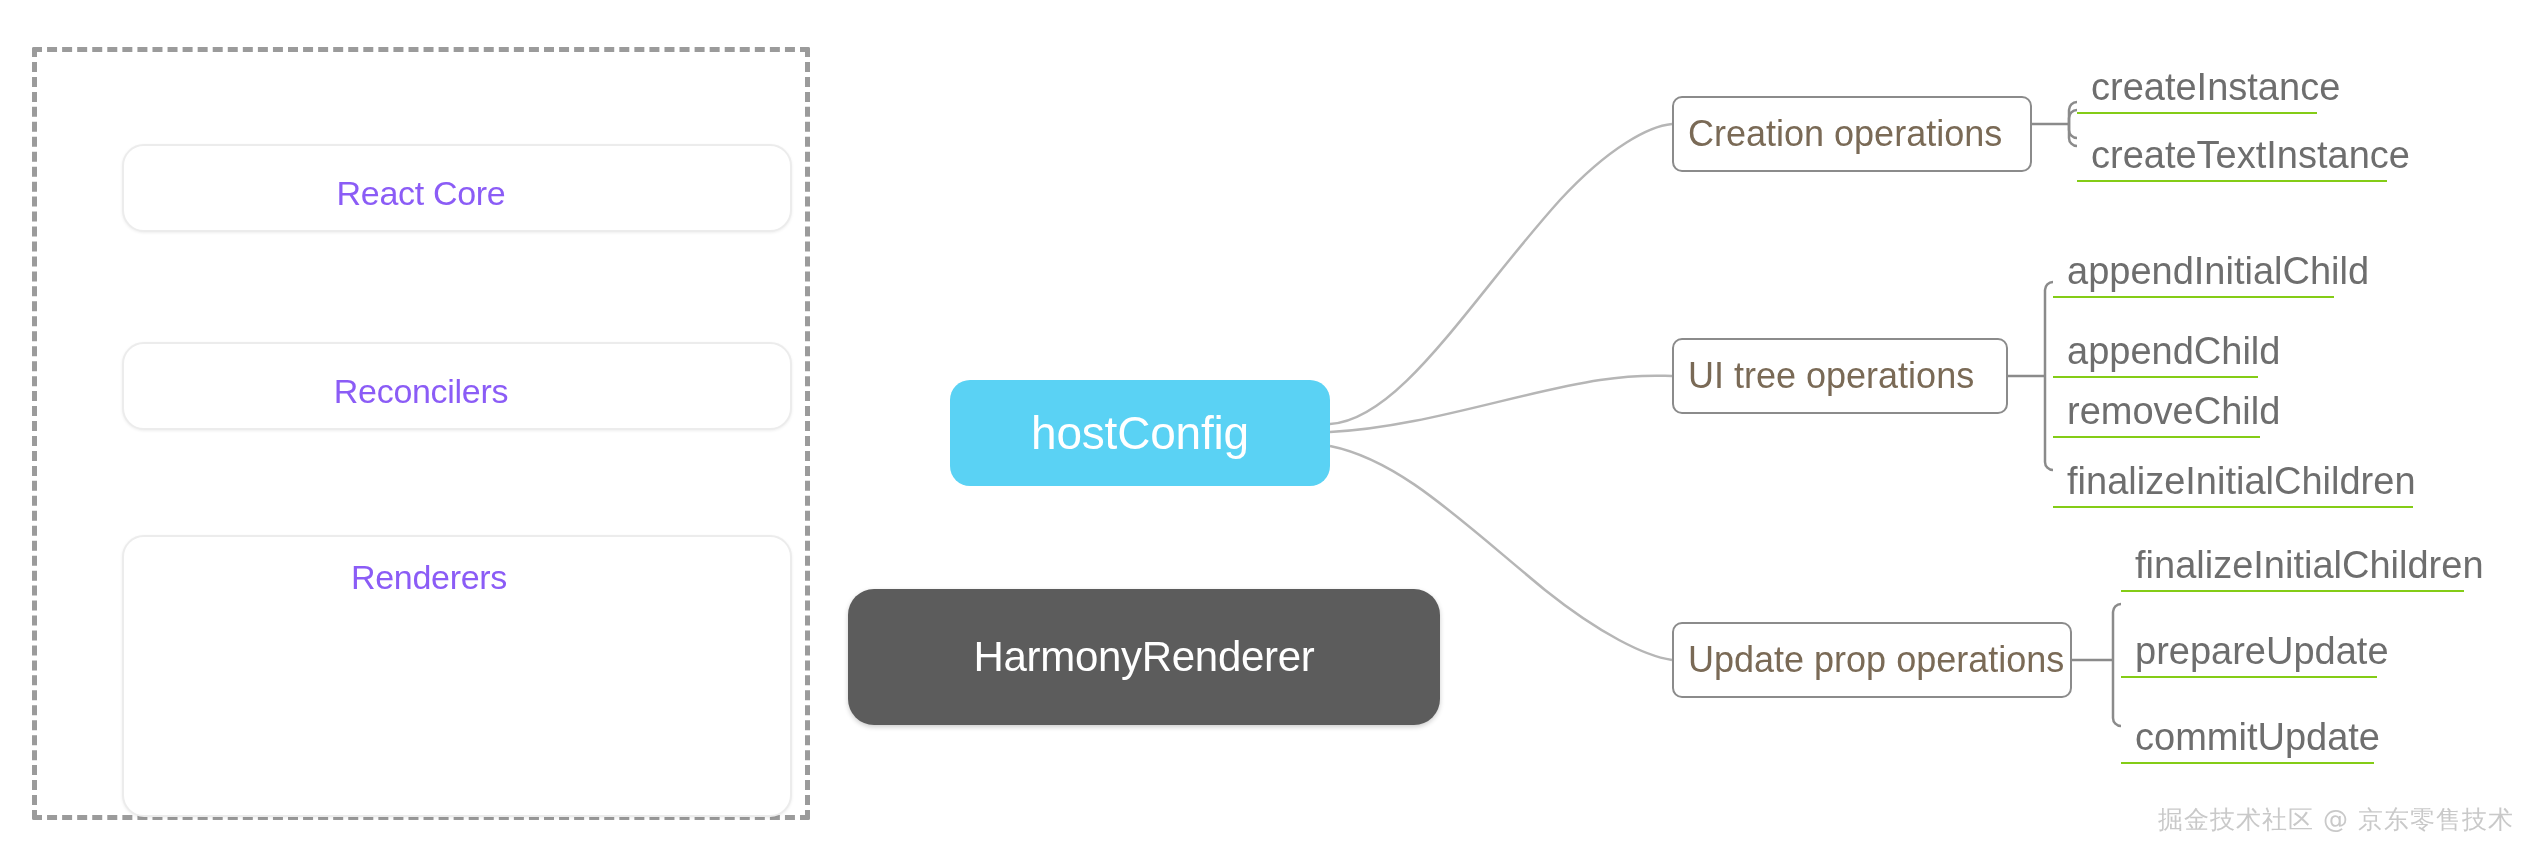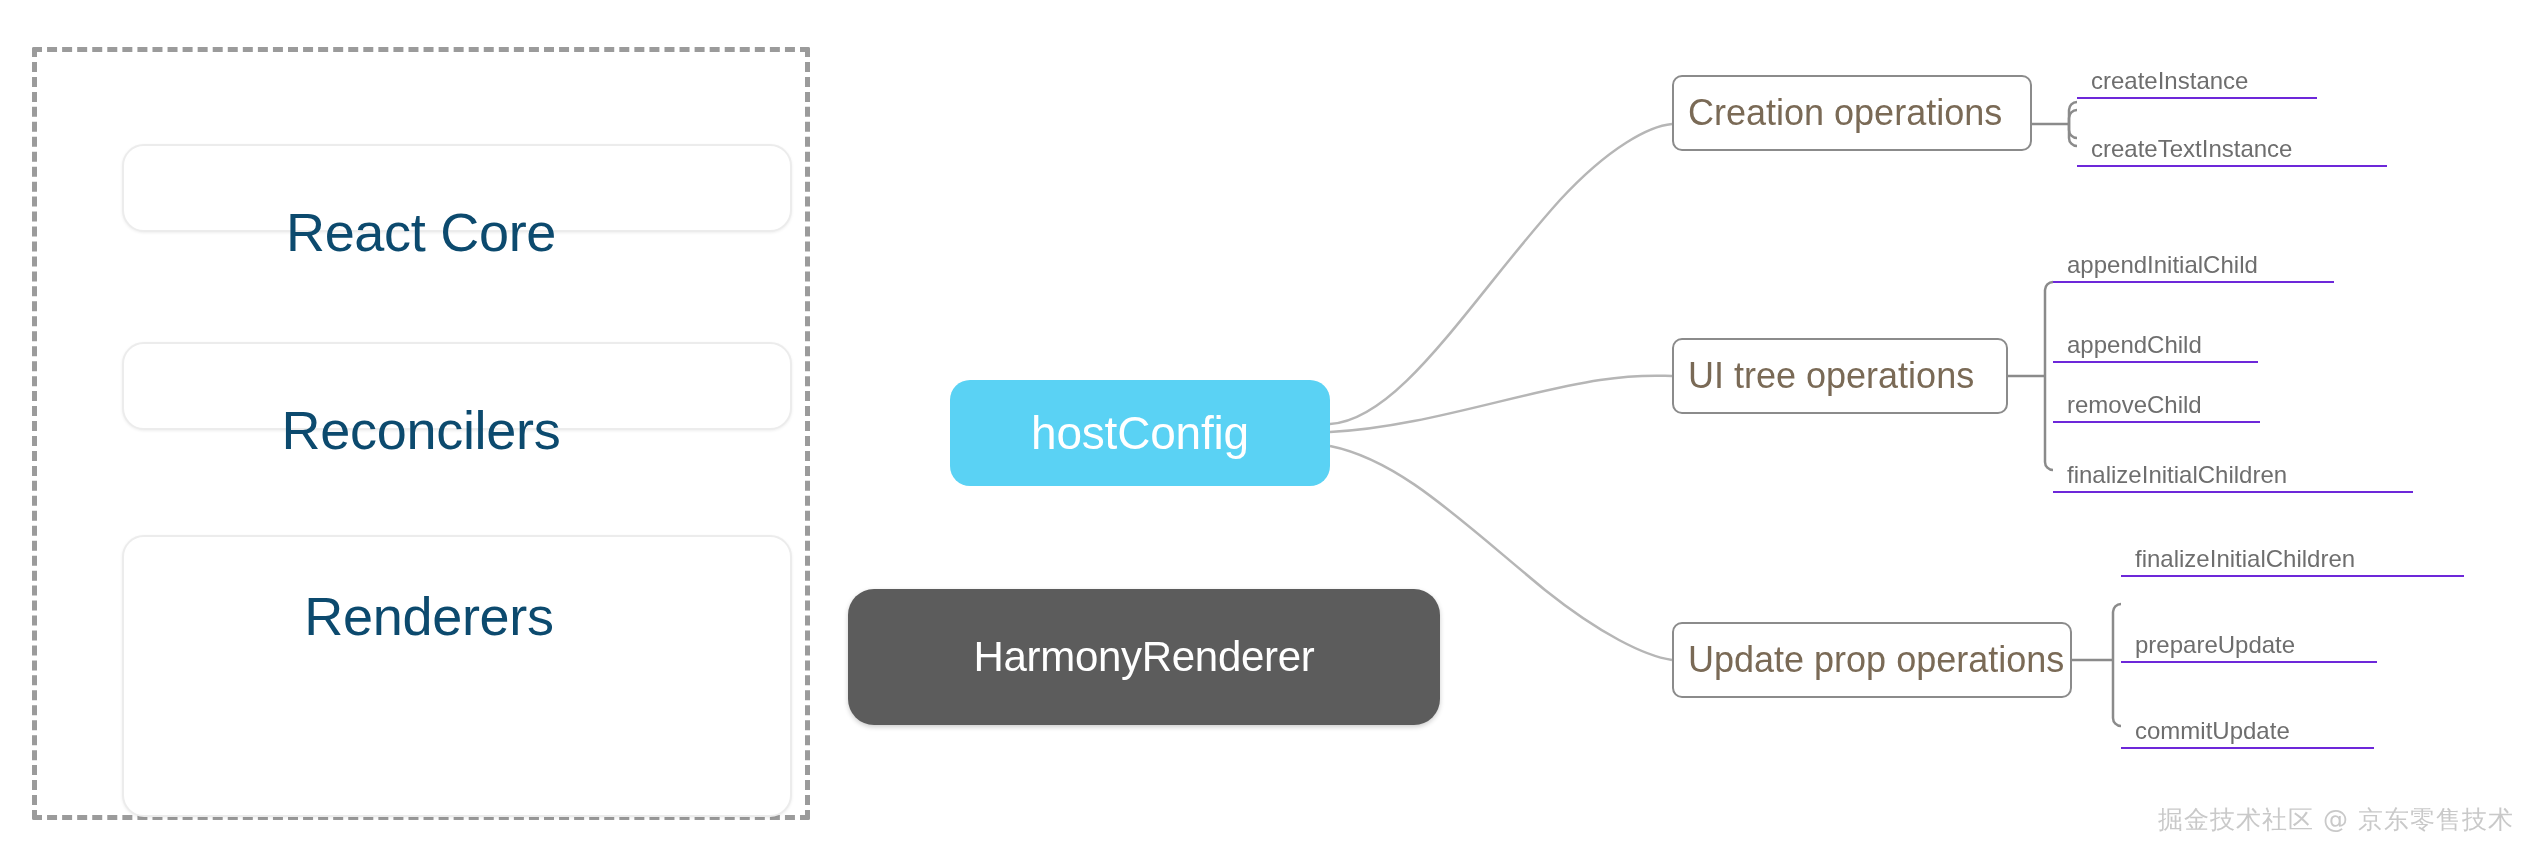--- a/index.html
+++ b/index.html
@@ -43,25 +43,24 @@
     border: 2px solid #ececec;
     border-radius: 22px;
     box-shadow: 0 1px 3px rgba(0,0,0,0.07);
     box-sizing: border-box;
   }
   .layer-label {
     position: absolute;
     left: 0;
     width: 100%;
     text-align: center;
-    color: #0c4a6e;
-    font-size: 54px;
+    color: #8b5cf6;
+    font-size: 34px;
     letter-spacing: -0.3px;
     font-family: "Liberation Sans", sans-serif;
-    margin-top: 27px;
   }
   #box-react-core  { left: 85px; top: 92px;  width: 670px; height: 88px; }
   #box-reconcilers { left: 85px; top: 290px; width: 670px; height: 88px; }
   #box-renderers   { left: 85px; top: 483px; width: 670px; height: 282px; }
 
   #label-react-core  { top: 122px; }
   #label-reconcilers { top: 320px; }
   #label-renderers   { top: 506px; padding-left: 8px; }
 
   .dark-pill {
@@ -106,31 +105,31 @@
     background: #ffffff;
     display: flex;
     align-items: center;
     justify-content: flex-start;
     padding: 0 14px;
     color: #7a6a56;
     font-size: 36px;
     box-sizing: border-box;
     white-space: nowrap;
   }
-  #branch-creation { left: 1672px; top: 75px;  width: 360px; height: 76px; }
+  #branch-creation { left: 1672px; top: 96px;  width: 360px; height: 76px; }
   #branch-uitree   { left: 1672px; top: 338px; width: 336px; height: 76px; }
   #branch-update   { left: 1672px; top: 622px; width: 400px; height: 76px; }
 
   
   .leaf {
     position: absolute;
     color: #6e6e6e;
-    font-size: 24px;
+    font-size: 38px;
     white-space: nowrap;
-    border-bottom: 2px solid #6d28d9;
+    border-bottom: 2px solid #84cc16;
     padding: 0 4px 4px 14px;
     box-sizing: border-box;
     line-height: 1.05;
   }
 
   
   #watermark {
     position: absolute;
     right: 18px;
     bottom: 10px;

